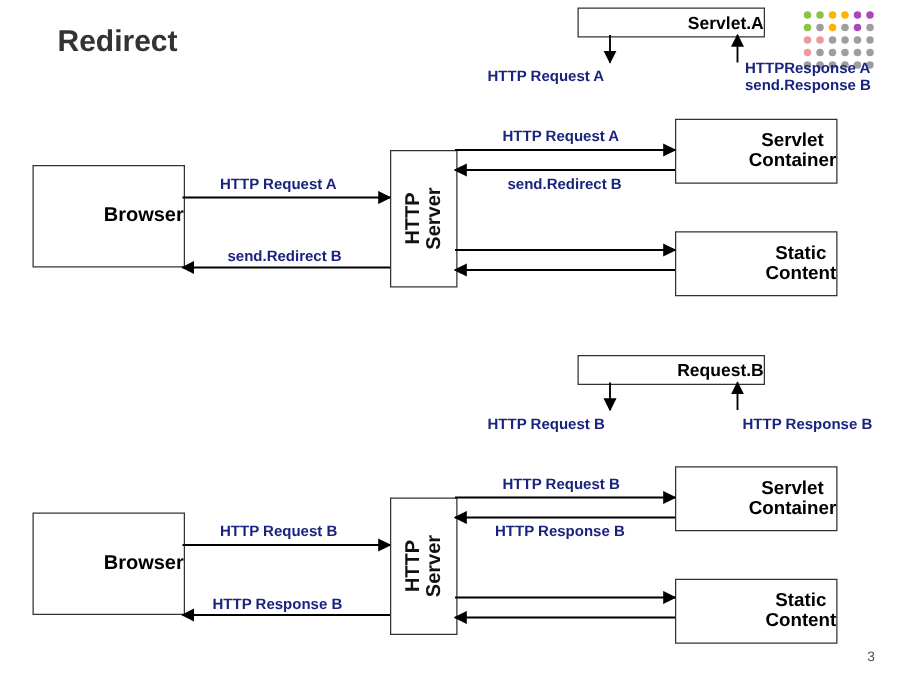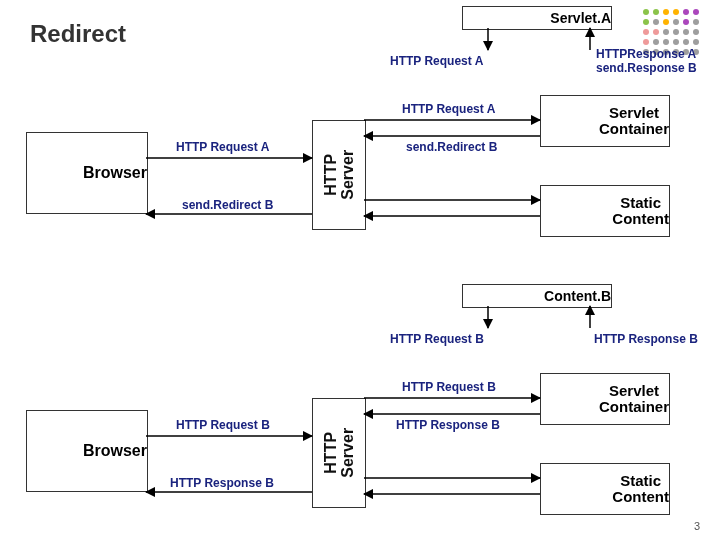--- a/index.html
+++ b/index.html
@@ -88,21 +88,21 @@
       <circle cx="56" cy="36" r="3" fill="#9e9e9e"></circle>
     <circle cx="6" cy="46" r="3" fill="#9e9e9e"></circle>
       <circle cx="16" cy="46" r="3" fill="#9e9e9e"></circle>
       <circle cx="26" cy="46" r="3" fill="#9e9e9e"></circle>
       <circle cx="36" cy="46" r="3" fill="#9e9e9e"></circle>
       <circle cx="46" cy="46" r="3" fill="#9e9e9e"></circle>
       <circle cx="56" cy="46" r="3" fill="#9e9e9e"></circle>
   </g>
 </svg>
 
-<div class="abs title" style="left:30px; top:20px;">Redirect</div>
+<div class="abs title" style="left:46px; top:20px;">Redirect</div>
 
 <div class="abs box" style="left:462px; top:6px; width:148px; height:22px;">
   <span>Servlet.A</span>
 </div>
 
 <div class="abs label" style="left:390px; top:54px;">HTTP Request A</div>
 <div class="abs label" style="left:596px; top:48px; white-space:pre; line-height:1.15;">HTTPResponse A
 send.Response B</div>
 
 <div class="abs box" style="left:26px; top:132px; width:120px; height:80px; font-size:16px;">
@@ -123,21 +123,21 @@
 <div class="abs box" style="left:540px; top:95px; width:128px; height:50px; font-size:15px; line-height:1.1;">
   <span style="white-space:pre;">Servlet
 Container</span>
 </div>
 <div class="abs box" style="left:540px; top:185px; width:128px; height:50px; font-size:15px; line-height:1.1;">
   <span style="white-space:pre;">Static
 Content</span>
 </div>
 
 <div class="abs box" style="left:462px; top:284px; width:148px; height:22px;">
-  <span>Content.B</span>
+  <span>Request.B</span>
 </div>
 
 <div class="abs label" style="left:390px; top:332px;">HTTP Request B</div>
 <div class="abs label" style="left:594px; top:332px;">HTTP Response B</div>
 
 <div class="abs box" style="left:26px; top:410px; width:120px; height:80px; font-size:16px;">
   <span>Browser</span>
 </div>
 
 <div class="abs label" style="left:176px; top:418px;">HTTP Request B</div>

